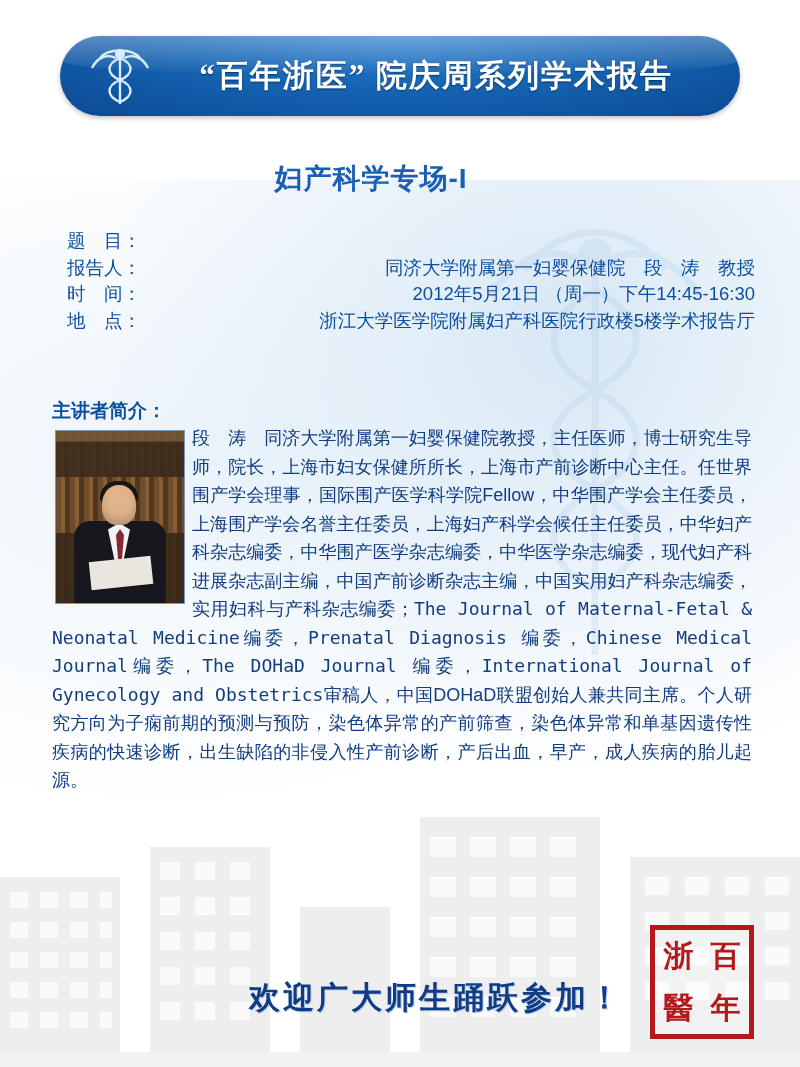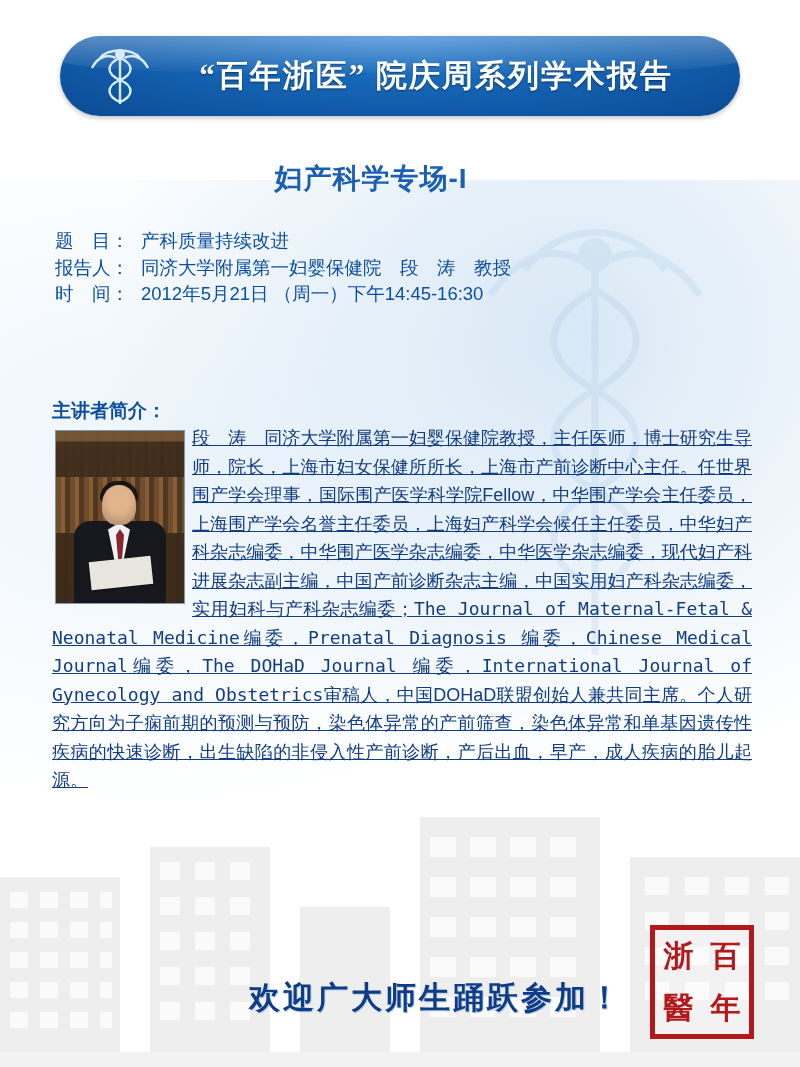--- a/index.html
+++ b/index.html
@@ -60,21 +60,21 @@
   .session-title{
     position:absolute;left:0;top:160px;width:742px;
     text-align:center;color:#1a5fb4;font-size:28px;font-weight:bold;
     letter-spacing:1px;
   }
   
   .info{
     position:absolute;left:55px;top:228px;width:700px;
     color:#0d4f9e;font-size:18.5px;line-height:26.5px;
   }
-  .info-row{display:flex;white-space:nowrap;}
+  .info-row{display:flex;white-space:nowrap;text-align:right;}
   .info-label{width:86px;flex:0 0 86px;letter-spacing:0;}
   .info-value{flex:1 1 auto;}
   
   .bio-heading{
     position:absolute;left:52px;top:398px;
     color:#0d4f9e;font-size:19px;font-weight:bold;
   }
   .photo{
     position:absolute;left:55px;top:430px;width:128px;height:172px;
     border:1px solid #7a97b8;
@@ -108,21 +108,21 @@
   .photo .tie{
     position:absolute;left:60px;top:98px;width:8px;height:34px;background:#8a2630;
     clip-path:polygon(50% 0,100% 18%,70% 100%,30% 100%,0 18%);
   }
   .photo .book{
     position:absolute;left:34px;top:128px;width:62px;height:28px;background:#e8e6df;
     transform:rotate(-6deg);box-shadow:0 1px 2px rgba(0,0,0,0.4);
   }
   .bio-wrap{
     position:absolute;left:52px;top:424px;width:700px;
-    color:#123d80;font-size:18px;line-height:28.5px;text-align:justify;text-decoration:underline;
+    color:#123d80;font-size:18px;line-height:28.5px;text-align:justify;
   }
   .bio-indent{
     float:left;width:140px;height:182px;shape-outside:margin-box;
   }
   .bio-latin{font-family:"DejaVu Sans Mono","Liberation Mono",monospace;letter-spacing:0px;}
   
   .footer-slogan{
     position:absolute;left:0;bottom:48px;width:800px;text-align:center;
     color:#103c86;font-size:31px;font-weight:bold;letter-spacing:3px;
     text-shadow:1px 1px 0 #b8d0ea;
@@ -262,30 +262,33 @@
       <circle cx="34" cy="12" r="5" fill="#d9ecff"></circle>
     </svg>
     <div class="banner-title">“百年浙医” 院庆周系列学术报告</div>
   </div>
 
   <div class="session-title">妇产科学专场-I</div>
 
   <div class="info">
     <div class="info-row">
       <div class="info-label">题　目：</div>
-      <div class="info-value">产科质量持续改进</div>
     </div>
     <div class="info-row">
       <div class="info-label">报告人：</div>
       <div class="info-value">同济大学附属第一妇婴保健院　段　涛　教授</div>
     </div>
     <div class="info-row">
       <div class="info-label">时　间：</div>
       <div class="info-value">2012年5月21日 （周一）下午14:45-16:30</div>
     </div>
+    <div class="info-row">
+      <div class="info-label">地　点：</div>
+      <div class="info-value">浙江大学医学院附属妇产科医院行政楼5楼学术报告厅</div>
+    </div>
   </div>
 
   <div class="bio-heading">主讲者简介：</div>
 
   <div class="photo">
     <div class="shelf"></div>
     <div class="shelf2"></div>
     <div class="person-body"></div>
     <div class="shirt"></div>
     <div class="tie"></div>

